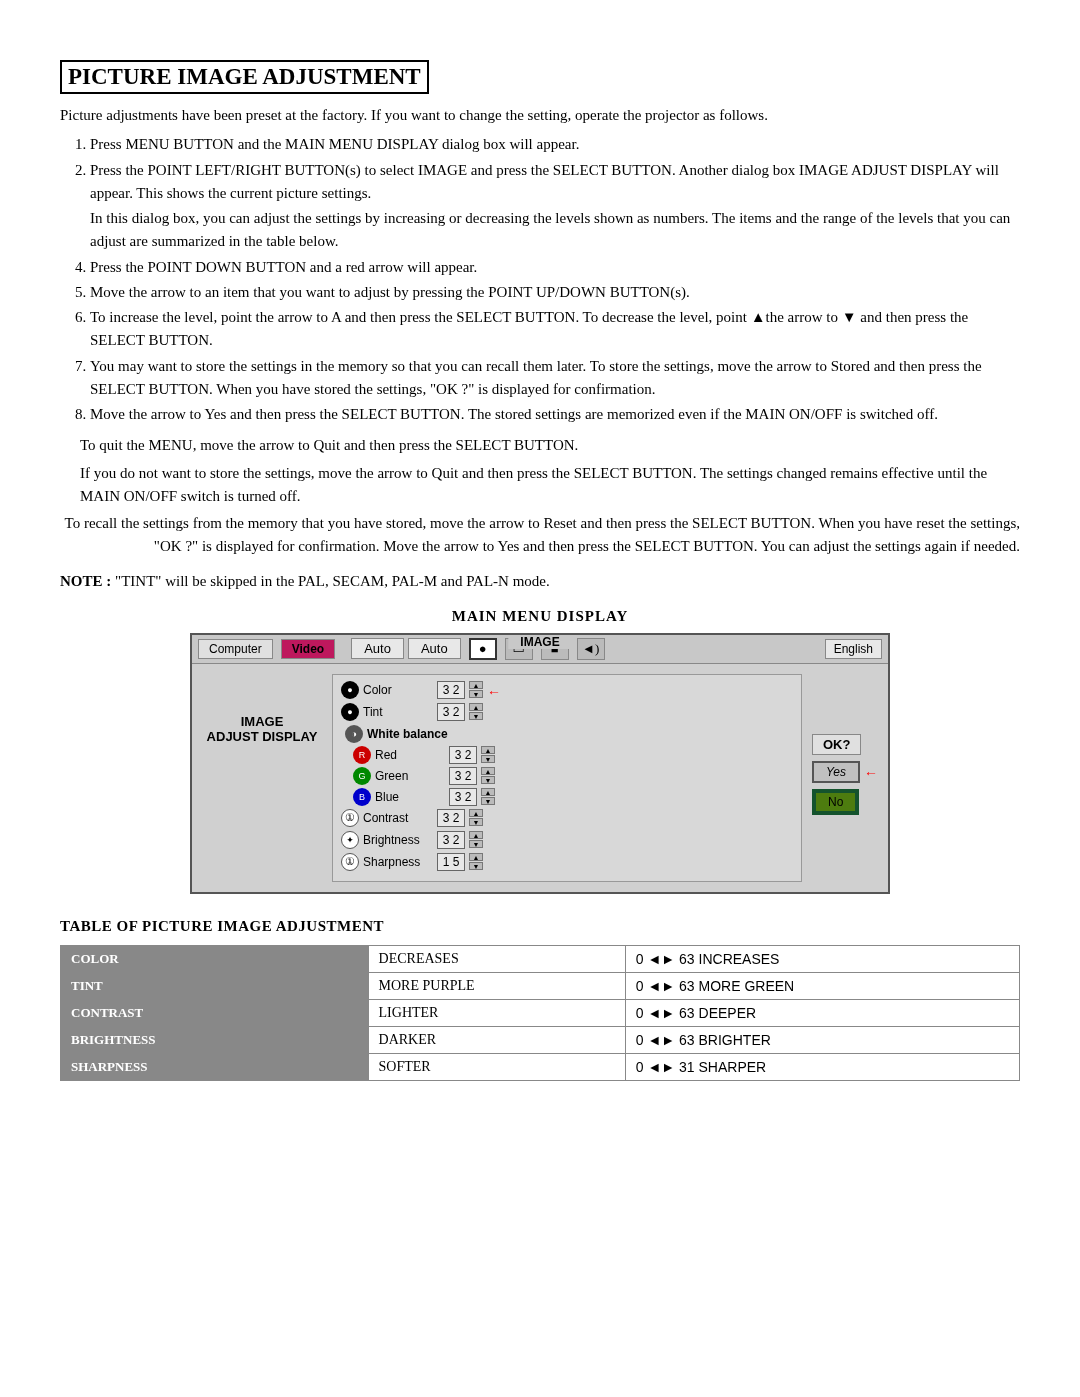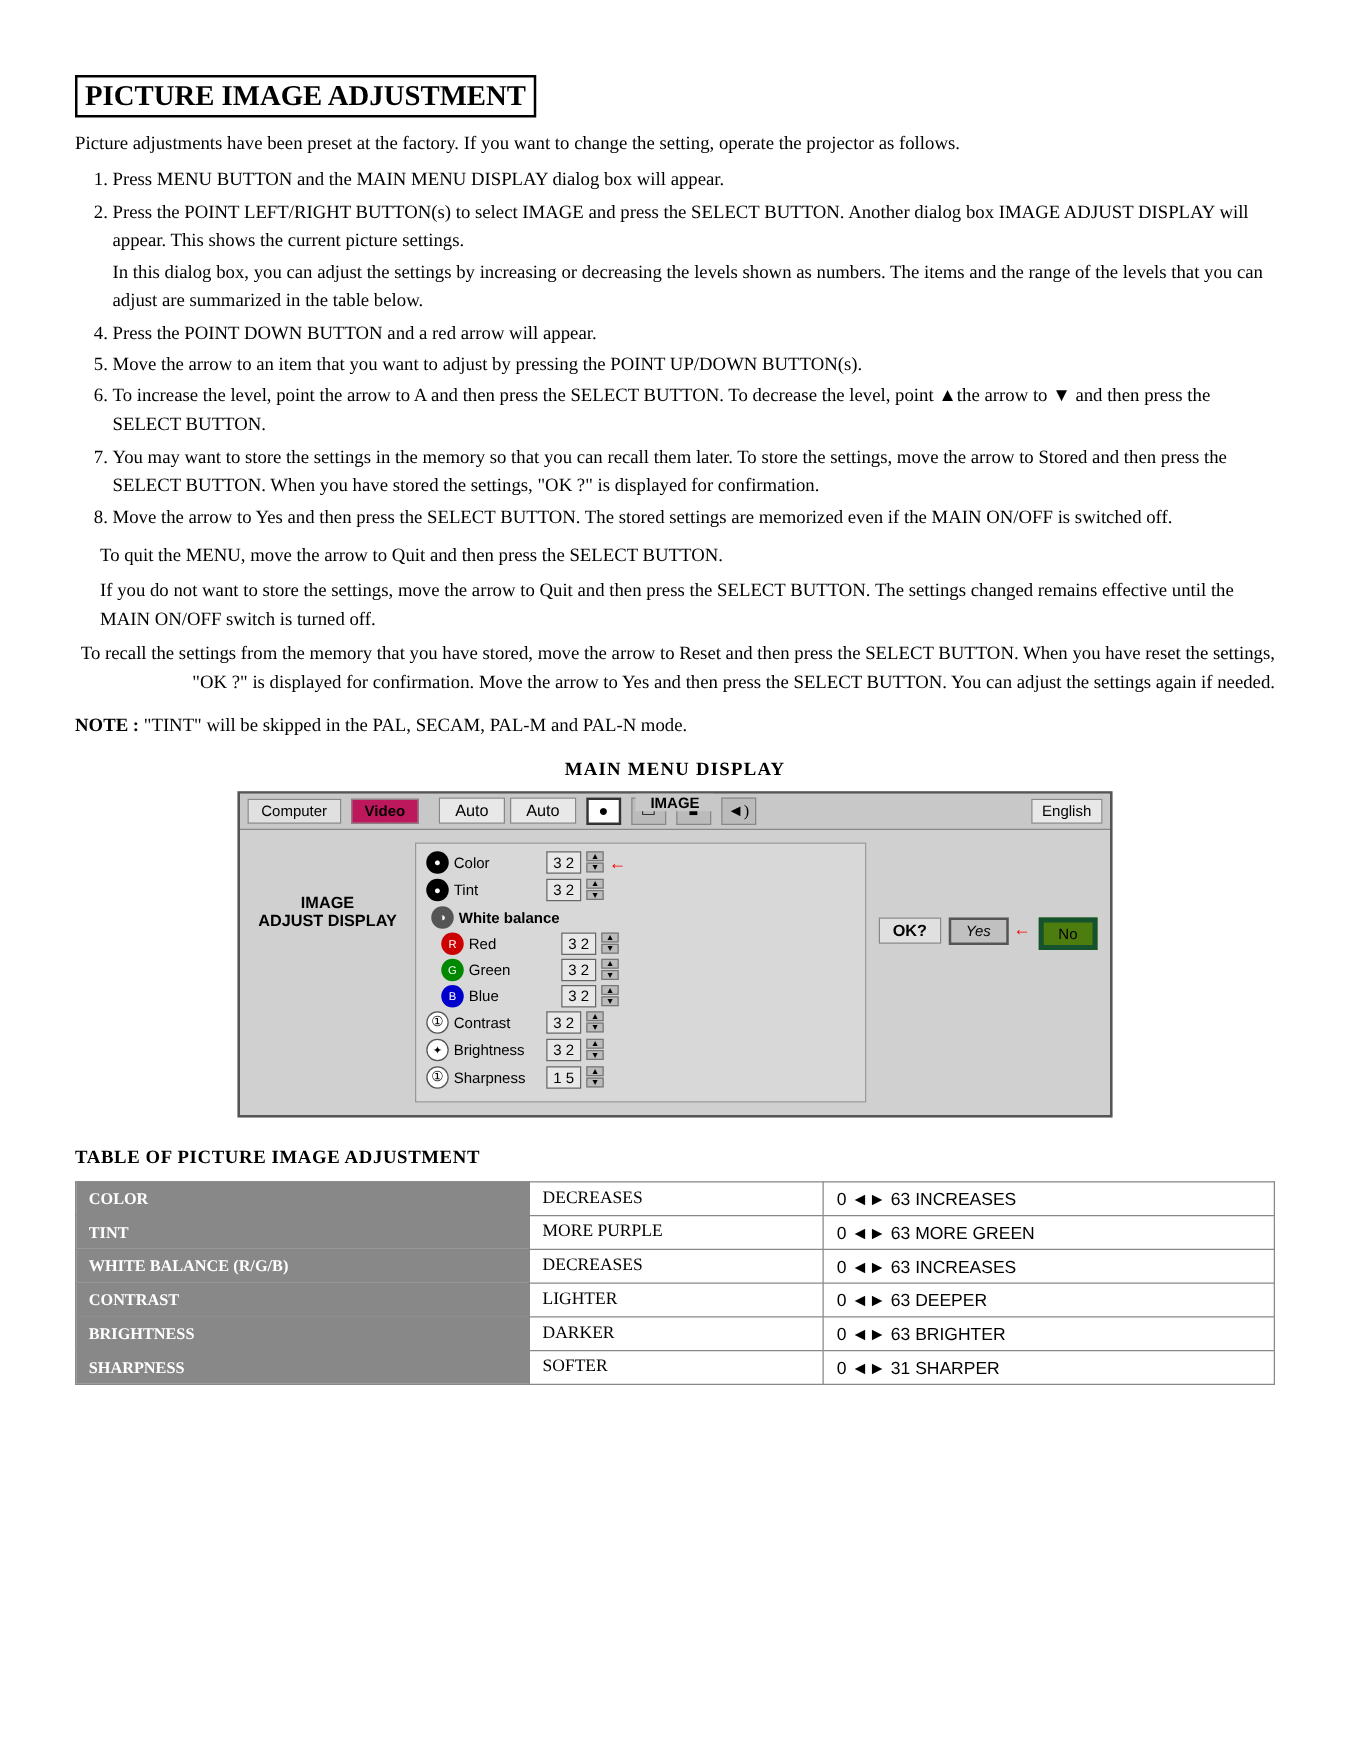--- a/index.html
+++ b/index.html
@@ -219,21 +219,21 @@
     }
     .wb-sub-icon {
       width: 18px; height: 18px;
       border-radius: 50%;
       display: flex; align-items: center; justify-content: center;
       font-size: 9px;
       color: #fff;
     }
     .ok-panel {
       display: flex;
-      flex-direction: row;
+      flex-direction: column;
       align-items: flex-start;
       gap: 6px;
       margin-top: 60px;
     }
     .ok-label {
       font-family: Arial, sans-serif;
       font-size: 13px;
       font-weight: bold;
       background: #e0e0e0;
       border: 1px solid #888;
@@ -474,25 +474,20 @@
   <tbody id="adj-table-body">
   <tr>
       <td class="col-name">COLOR</td>
       <td class="col-left">DECREASES</td>
       <td class="col-range">0 <span style="font-weight:bold;">◄►</span> 63 INCREASES</td>
     </tr>
       <tr>
       <td class="col-name">TINT</td>
       <td class="col-left">MORE PURPLE</td>
       <td class="col-range">0 <span style="font-weight:bold;">◄►</span> 63 MORE GREEN</td>
-    </tr>
-      <tr>
-      <td class="col-name">WHITE BALANCE (R/G/B)</td>
-      <td class="col-left">DECREASES</td>
-      <td class="col-range">0 <span style="font-weight:bold;">◄►</span> 63 INCREASES</td>
     </tr>
       <tr>
       <td class="col-name">CONTRAST</td>
       <td class="col-left">LIGHTER</td>
       <td class="col-range">0 <span style="font-weight:bold;">◄►</span> 63 DEEPER</td>
     </tr>
       <tr>
       <td class="col-name">BRIGHTNESS</td>
       <td class="col-left">DARKER</td>
       <td class="col-range">0 <span style="font-weight:bold;">◄►</span> 63 BRIGHTER</td>

